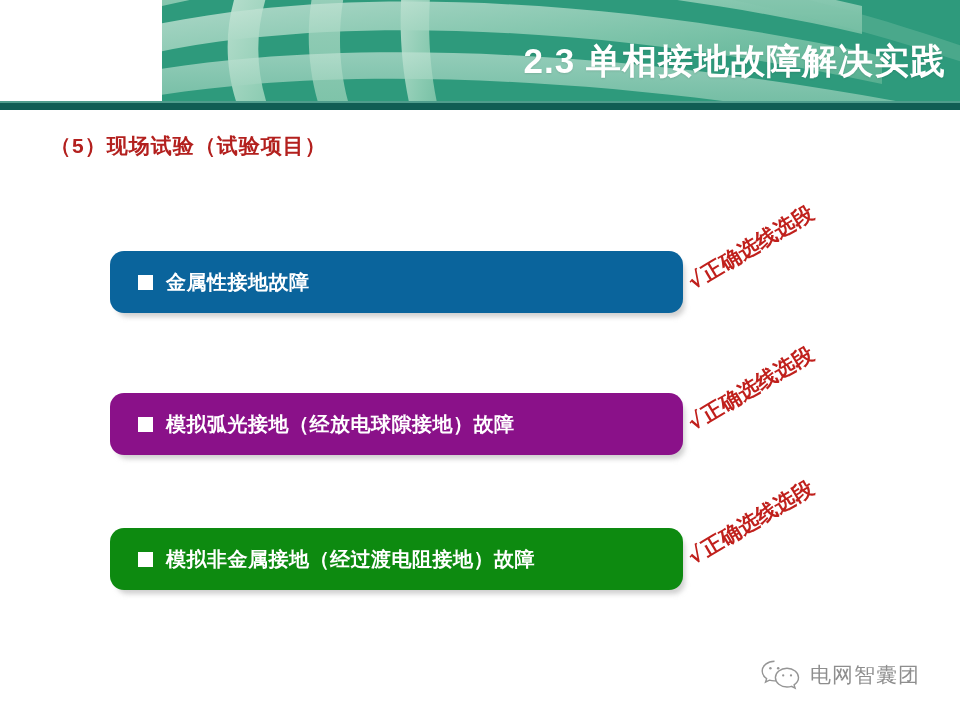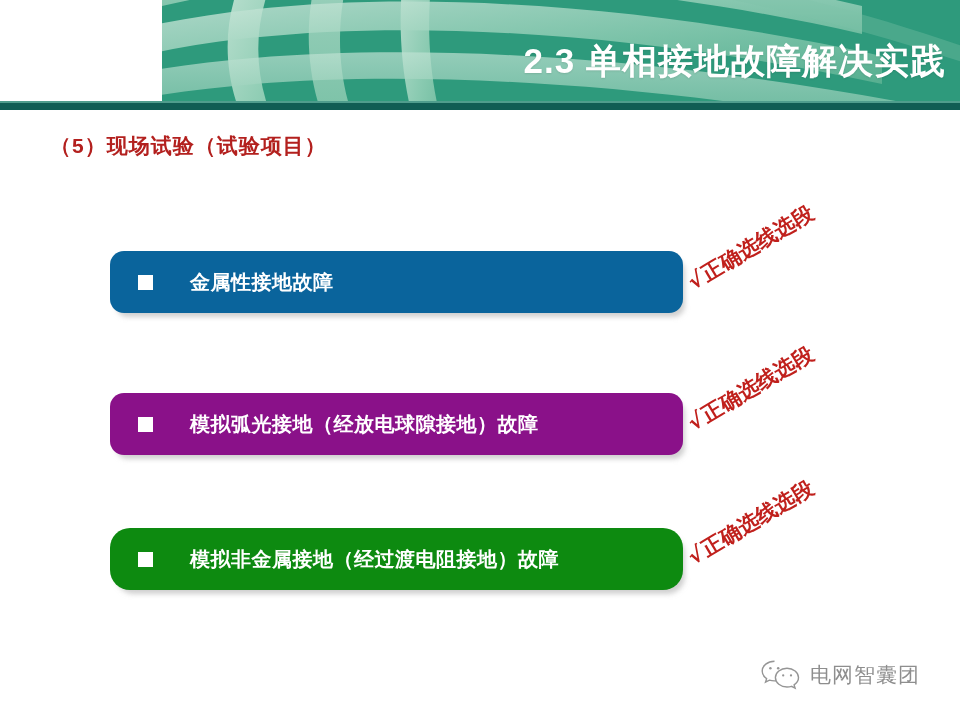--- a/index.html
+++ b/index.html
@@ -100,25 +100,24 @@
     position: absolute;
     left: 110px;
     width: 573px;
     height: 62px;
     border-radius: 14px;
     box-shadow: 4px 6px 5px -2px rgba(170,170,170,0.55);
     display: flex;
     align-items: center;
     box-sizing: border-box;
     padding-left: 28px;
-    gap: 24px;
   }
   .box-1 { top: 251px; background: #0a649c; }
   .box-2 { top: 393px; background: #8a1189; font-family: Liberation Serif, serif; }
-  .box-3 { top: 528px; background: #0d8a10; border-radius: 20px; }
+  .box-3 { top: 528px; background: #0d8a10; }
 
   .box-bullet {
     width: 15px;
     height: 15px;
     background: #ffffff;
     flex: 0 0 auto;
     margin-right: 13px;
   }
   .box-label {
     color: #ffffff;

